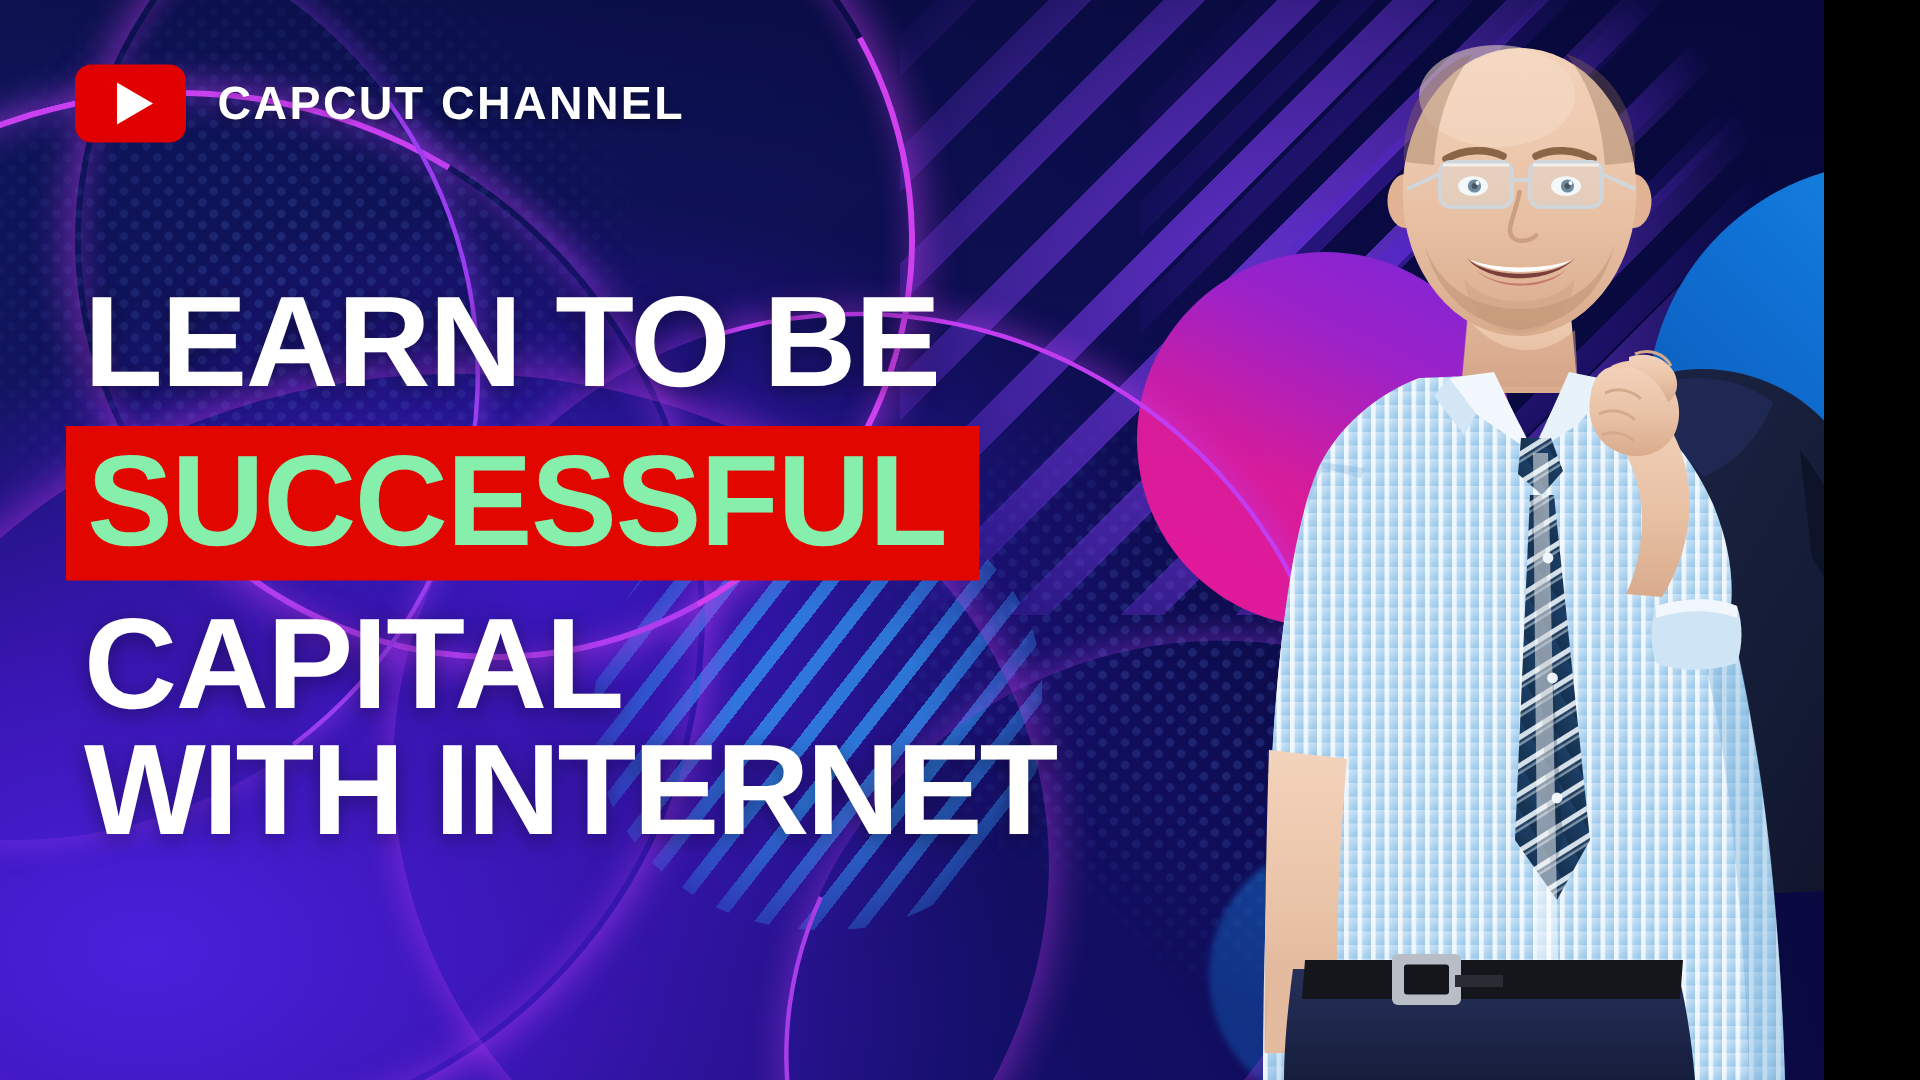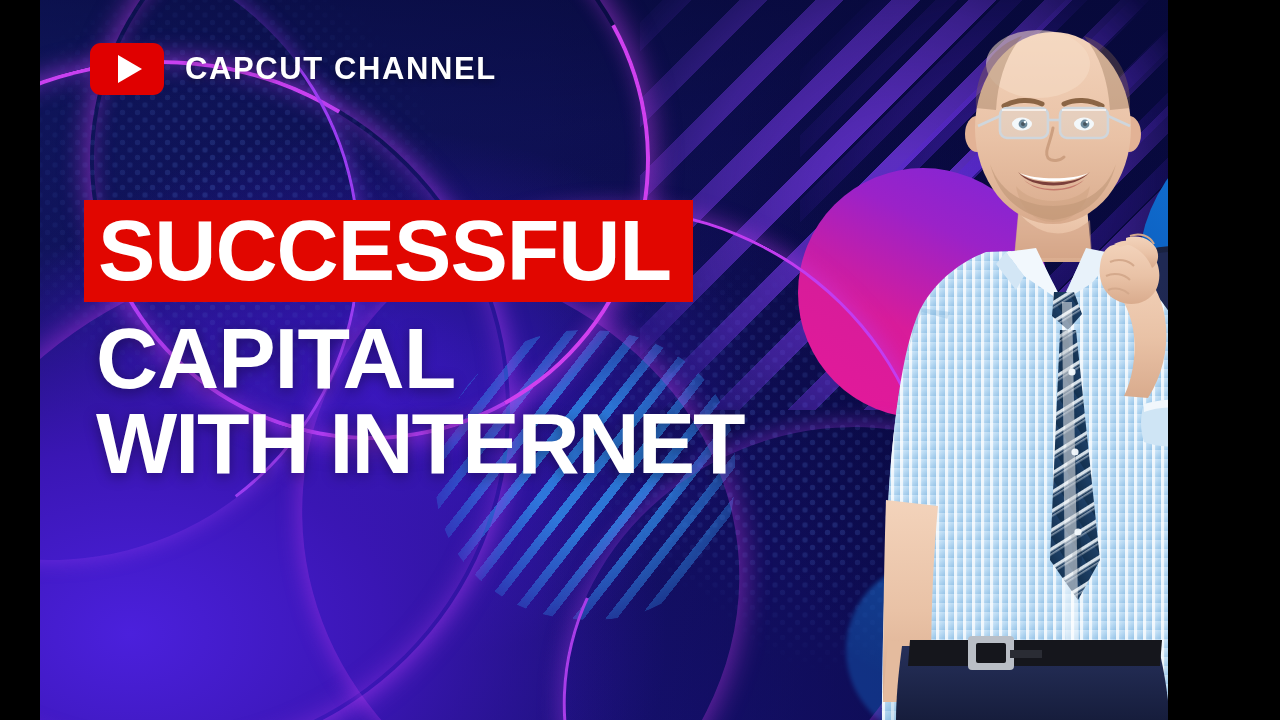--- a/index.html
+++ b/index.html
@@ -1,25 +1,24 @@
 <!DOCTYPE html>
 <html><head>
 <meta charset="utf-8">
 <title>CapCut Channel Thumbnail</title>
 <style>
   * { margin:0; padding:0; box-sizing:border-box; }
   html,body { background:#000; }
 
   .thumb {
     position:relative;
-    width:1128px; height:720px;
+    width:1216px; height:720px;
     overflow:hidden;
     font-family:"Liberation Sans", sans-serif;
     background:#0d1456;
-    margin-left:40px;
   }
 
   
   .bg-base{
     position:absolute; inset:0;
     background:
       radial-gradient(ellipse 70% 80% at 8% 88%,  #4b20dc 0%, #3a16b4 32%, rgba(29,13,120,0) 68%),
       radial-gradient(ellipse 55% 60% at 30% 55%, #3a18c4 0%, rgba(40,18,150,0) 62%),
       linear-gradient(160deg, #111a64 0%, #101159 34%, #130f62 60%, #1a1180 100%);
   }
@@ -190,21 +189,21 @@
     color:#fff;
     font-size:86px;
     font-weight:700;
     line-height:.98;
     letter-spacing:-1px;
     white-space:nowrap;
     text-shadow:0 3px 14px rgba(0,0,0,.38);
   }
   .hl.line2{
     background:#e10600;
-    color:#ffffff;
+    color:#86efac;
     padding:8px 22px 10px 14px;
     margin:14px 0 14px -12px;
     text-shadow:none;
   }
   .hl.line3{ letter-spacing:-2px; }
 
   
   .person{ position:absolute; left:770px; top:0; width:510px; height:720px; z-index:20; }
   .person svg{ display:block; width:100%; height:100%; }
 </style>
@@ -392,18 +391,19 @@
   </div>
 
   <div class="header">
     <div class="yt-badge">
       <div class="tri"></div>
     </div>
     <div class="channel-name">CAPCUT CHANNEL</div>
   </div>
 
   <div class="headline">
+    <div class="hl line1">LEARN TO BE</div>
     <div class="hl line2">SUCCESSFUL</div>
     <div class="hl line4">CAPITAL</div>
     <div class="hl line3">WITH INTERNET</div>
   </div>
 
 </div>
 
 </body></html>

